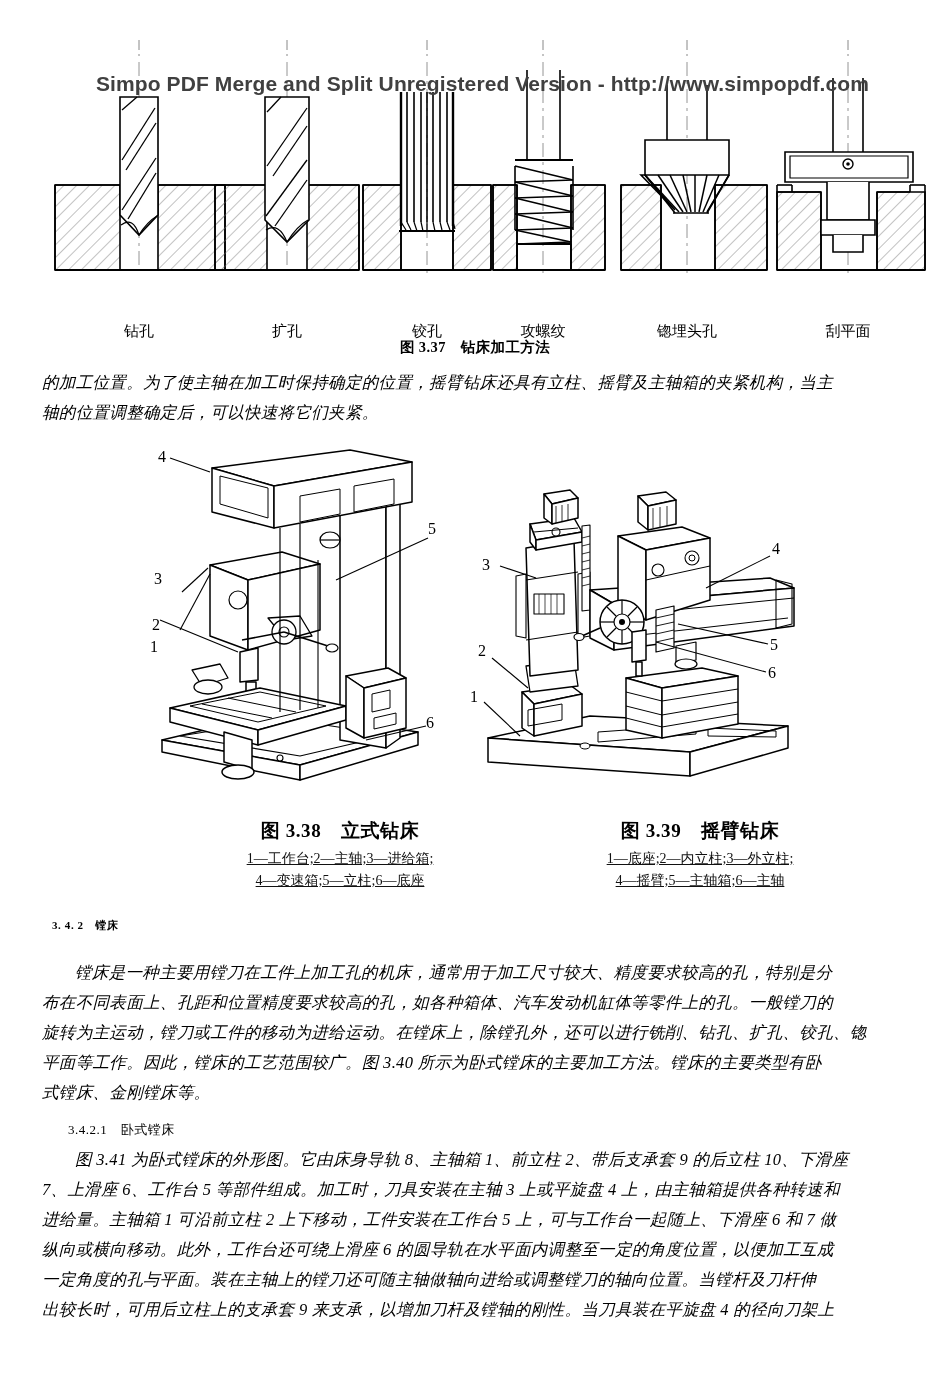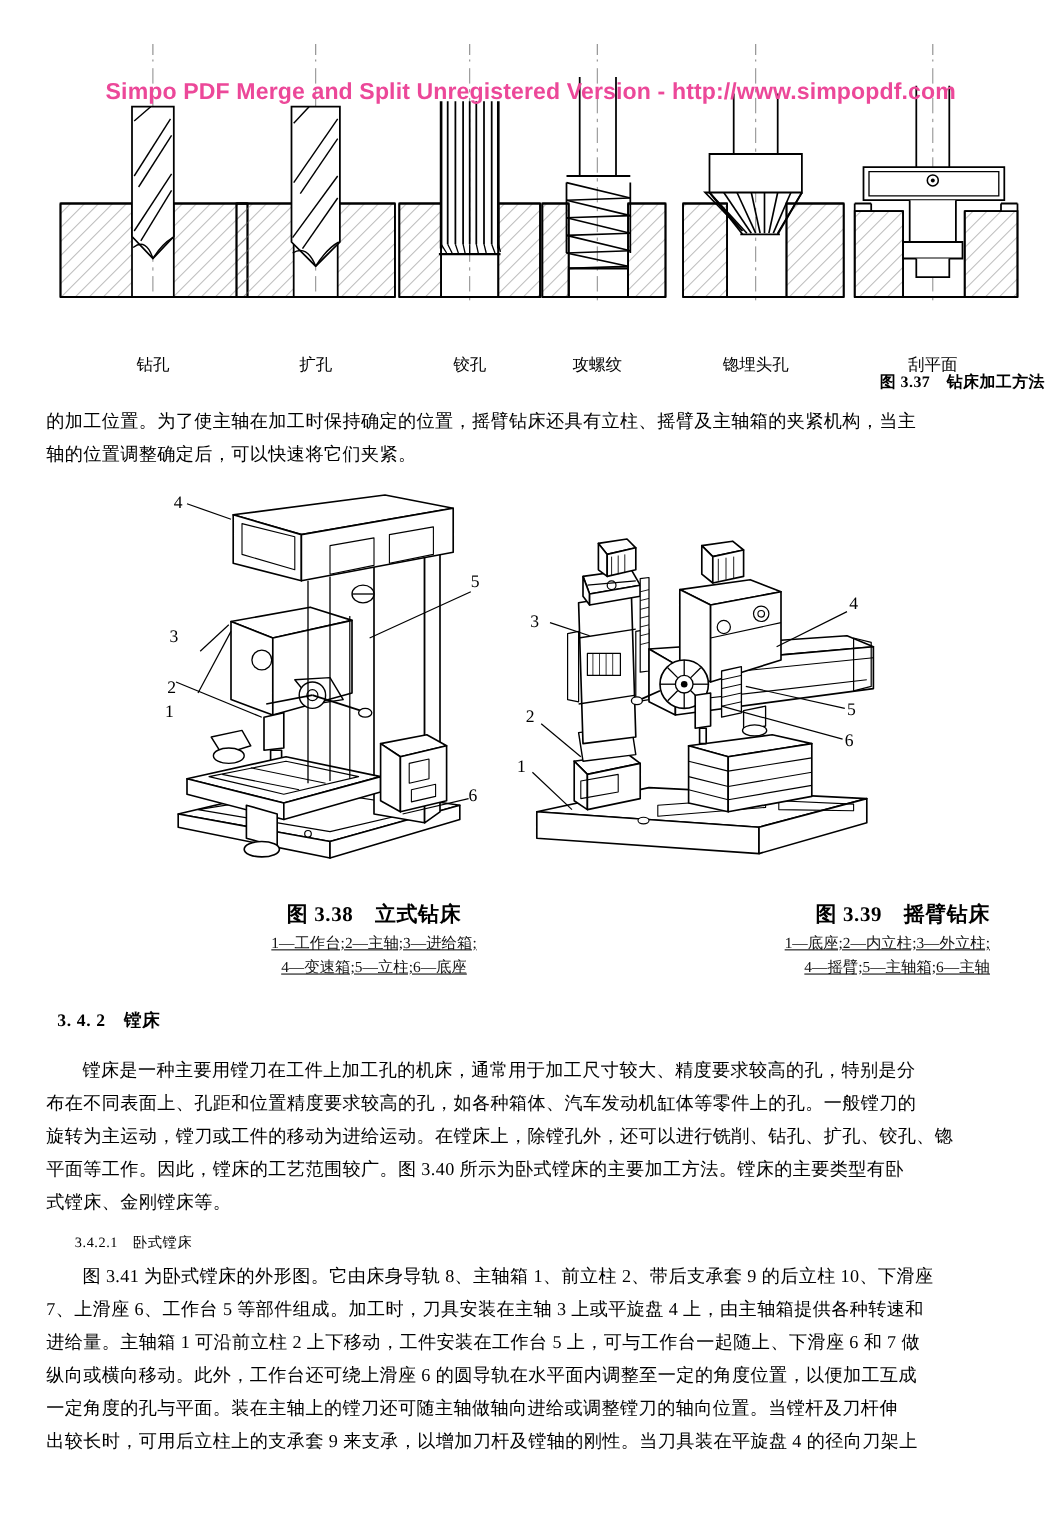--- a/index.html
+++ b/index.html
@@ -58,41 +58,42 @@
     font-size: 15px;
     font-family: "Liberation Serif", serif;
     white-space: nowrap;
     text-align: center;
     transform: translateX(-50%);
   }
 
   .fig-caption {
     position: absolute;
     width: 950px;
-    text-align: right;
+    text-align: center;
     font-size: 14.5px;
     font-weight: bold;
     letter-spacing: 0.4px;
   }
   #caption337 { top: 338px; }
 
   
   .body-text {
     position: absolute;
     left: 42px;
     width: 866px;
     font-size: 16.5px;
     line-height: 30px;
     text-align: justify;
     text-justify: inter-character;
   }
   .para-line {
     display: block;
     white-space: nowrap;
     letter-spacing: 0.02em;
+    font-style: italic;
   }
 
   #para1 { top: 368px; }
 
   
   .machines {
     position: absolute;
     left: 0;
     top: 440px;
     width: 950px;
@@ -101,39 +102,39 @@
   .machine-box { position: absolute; }
   #machine338 { left: 150px; top: 0px; width: 290px; height: 345px; }
   #machine339 { left: 470px; top: 40px; width: 330px; height: 300px; }
 
   .cap-block {
     position: absolute;
     text-align: center;
     font-size: 14.5px;
   }
   #cap338 { left: 140px; top: 818px; width: 400px; }
-  #cap339 { left: 500px; top: 818px; width: 400px; text-align: right; }
+  #cap339 { left: 500px; top: 818px; width: 400px; }
   .cap-title {
     font-weight: bold;
     font-size: 19px;
     letter-spacing: 0.6px;
     margin-bottom: 4px;
   }
   .cap-legend {
     font-size: 14px;
     line-height: 22px;
     color: #111;
     text-decoration: underline;
   }
 
   
   .heading2 {
     position: absolute;
     left: 52px;
-    font-size: 16px;
+    font-size: 11px;
     font-weight: bold;
     letter-spacing: 0.6px;
   }
   #sec342 { top: 918px; }
 
   .heading3 {
     display: block;
     font-size: 13px;
     letter-spacing: 0.5px;
     padding-left: 26px;
@@ -602,15 +603,15 @@
   <div class="body-text" id="para3">
     <span class="heading3">3.4.2.1　卧式镗床</span>
     <span class="para-line indent">图 3.41 为卧式镗床的外形图。它由床身导轨 8、主轴箱 1、前立柱 2、带后支承套 9 的后立柱 10、下滑座</span>
     <span class="para-line">7、上滑座 6、工作台 5 等部件组成。加工时，刀具安装在主轴 3 上或平旋盘 4 上，由主轴箱提供各种转速和</span>
     <span class="para-line">进给量。主轴箱 1 可沿前立柱 2 上下移动，工件安装在工作台 5 上，可与工作台一起随上、下滑座 6 和 7 做</span>
     <span class="para-line">纵向或横向移动。此外，工作台还可绕上滑座 6 的圆导轨在水平面内调整至一定的角度位置，以便加工互成</span>
     <span class="para-line">一定角度的孔与平面。装在主轴上的镗刀还可随主轴做轴向进给或调整镗刀的轴向位置。当镗杆及刀杆伸</span>
     <span class="para-line">出较长时，可用后立柱上的支承套 9 来支承，以增加刀杆及镗轴的刚性。当刀具装在平旋盘 4 的径向刀架上</span>
   </div>
 
-  <div class="watermark" style="color: #ec4899; text-align: center;">Simpo PDF Merge and Split Unregistered Version - http://www.simpopdf.com</div>
+  <div class="watermark" style="color: #404040; text-align: center;">Simpo PDF Merge and Split Unregistered Version - http://www.simpopdf.com</div>
 
 </div>
 
 </body></html>

